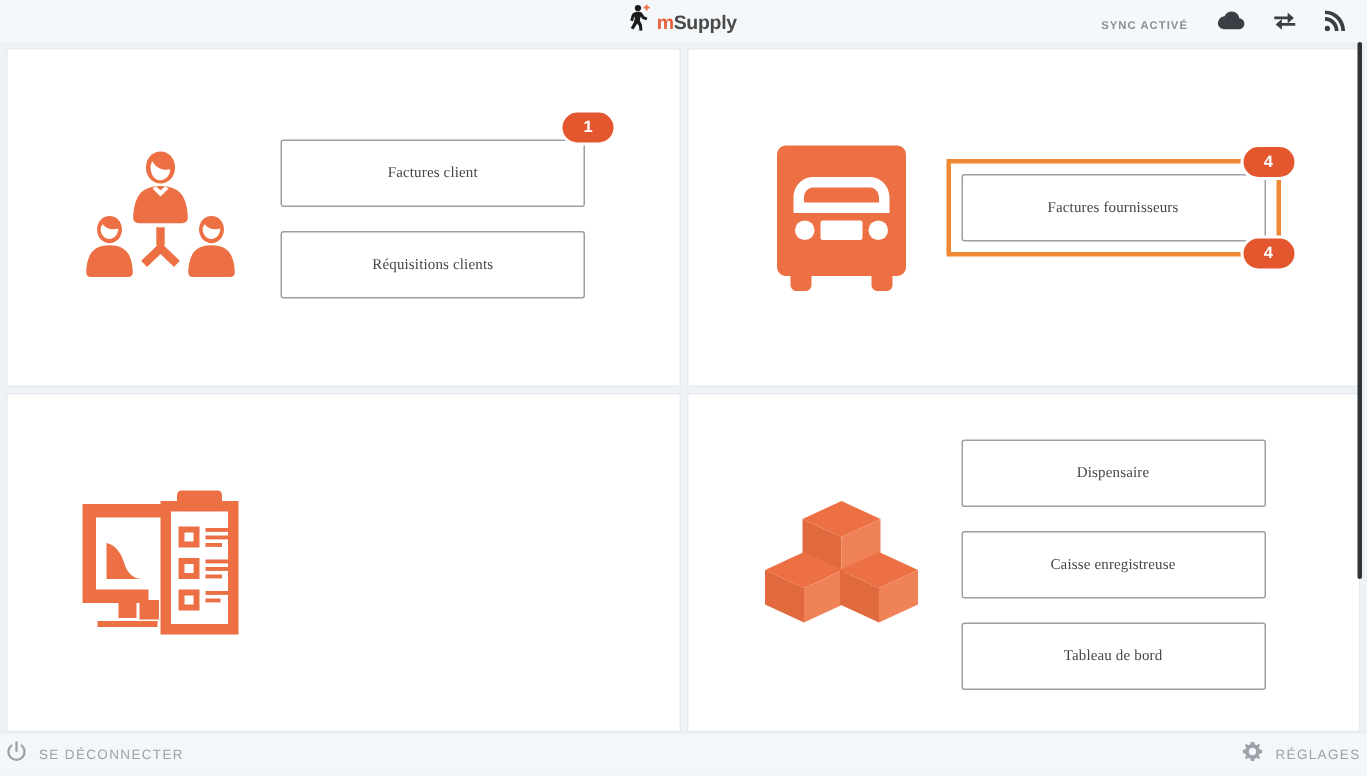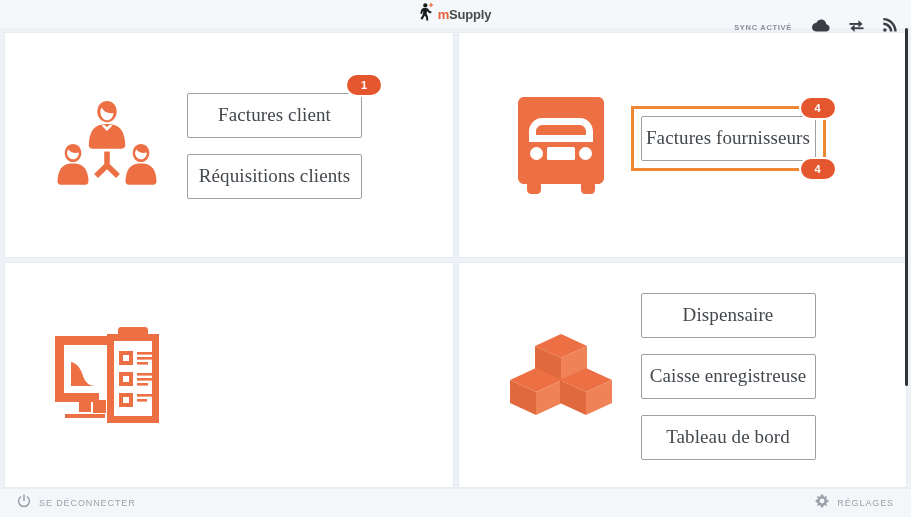--- a/index.html
+++ b/index.html
@@ -44,21 +44,21 @@
     font-weight: 600;
     letter-spacing: -0.2px;
     white-space: nowrap;
   }
   .logo-text .m { color: #e8603a; }
   .logo-text .rest { color: #4a4a4a; }
 
   .sync-area {
     position: absolute;
     right: 14px;
-    top: 13px;
+    top: 2px;
     height: 28px;
     display: flex;
     align-items: center;
     gap: 19px;
     justify-content: center;
   }
   .sync-label {
     font-size: 7.5px;
     letter-spacing: 0.7px;
     color: #8a8f96;
@@ -112,28 +112,28 @@
     margin: -7px;
   }
   .btn-wrap.focused {
     border: 3px solid #f08833;
     margin: -10px;
     background: #fff;
   }
 
   .menu-btn {
     position: relative;
-    width: 175px;
+    width: 203px;
     height: 45px;
     background: #ffffff;
     border: 1px solid #9aa0a6;
     border-radius: 2px;
     color: #43484d;
     font-family: "Liberation Serif", serif;
-    font-size: 19px;
+    font-size: 10px;
     letter-spacing: 0.1px;
     cursor: pointer;
     display: flex;
     align-items: center;
     justify-content: center;
     text-align: center;
     line-height: 1.1;
   }
 
   .badge {
@@ -157,21 +157,21 @@
   }
 
   
   .footer {
     flex: 0 0 29px;
     height: 29px;
     background: #f3f7fa;
     display: flex;
     align-items: center;
     justify-content: space-between;
-    padding: 0 17px;
+    padding: 0 4px;
     border-top: 1px solid #e8edf2;
   }
   .footer-item {
     display: flex;
     align-items: center;
     gap: 8px;
     cursor: pointer;
   }
   .footer-label {
     font-size: 9px;

